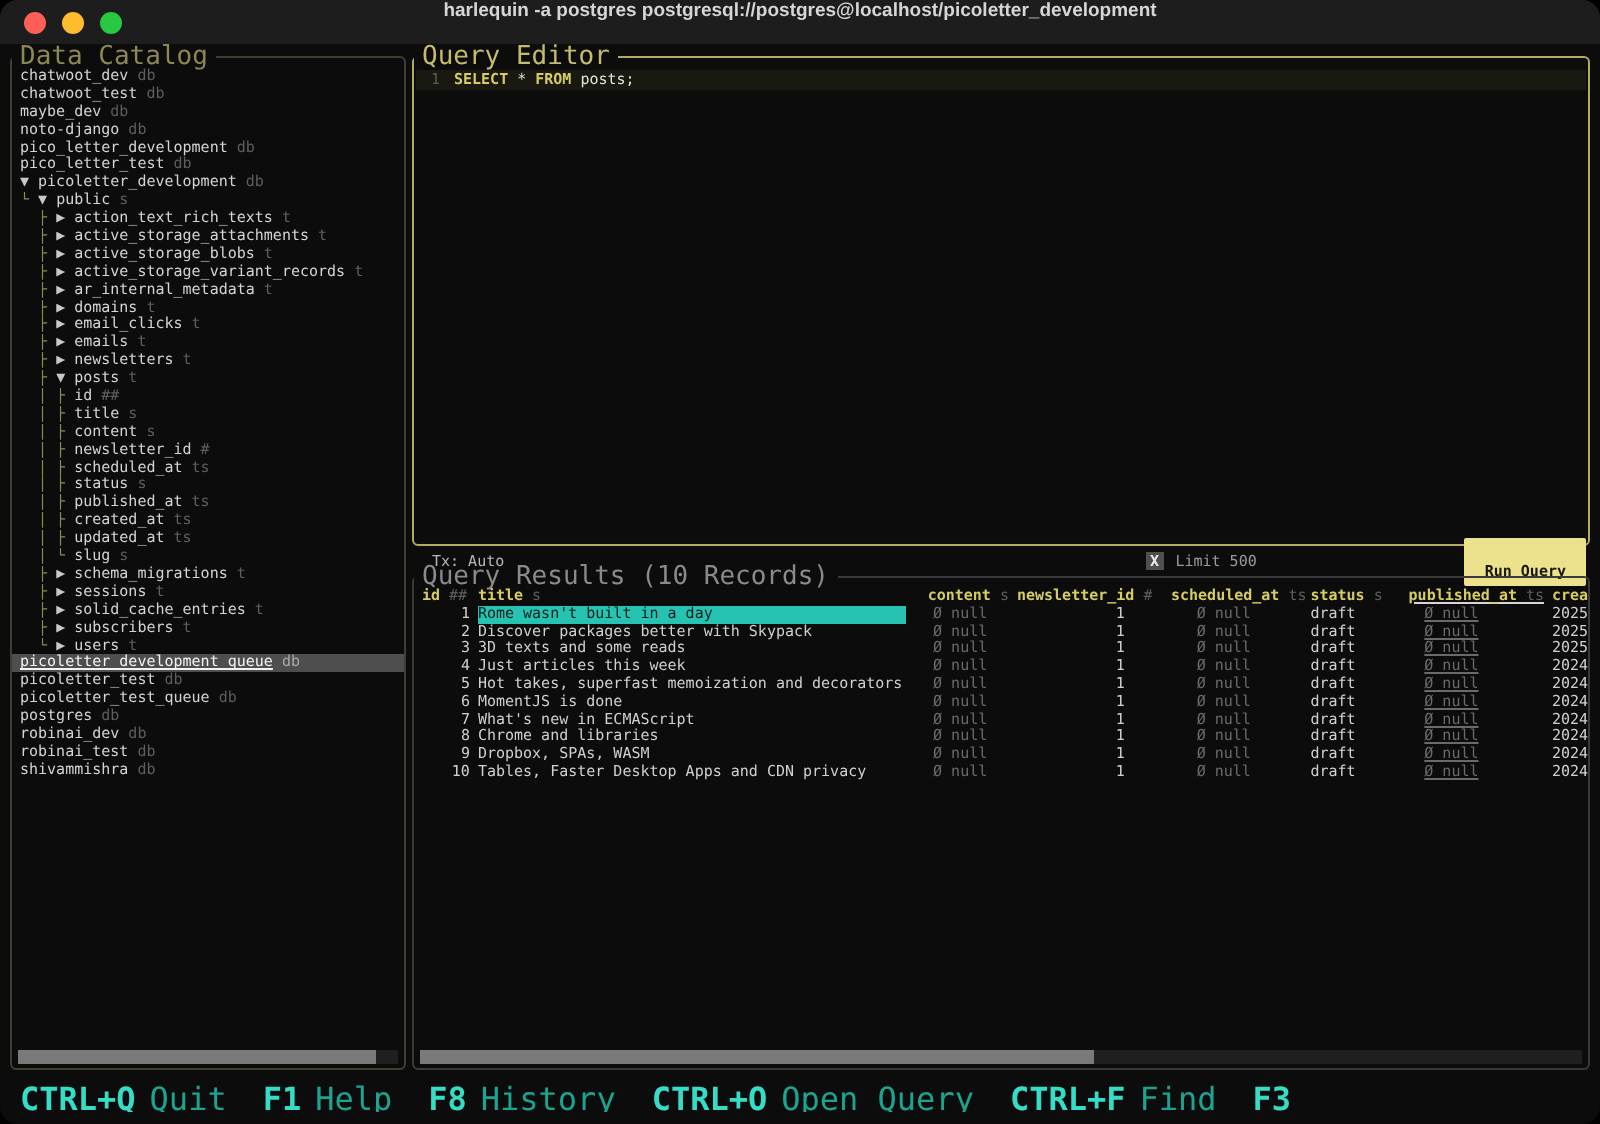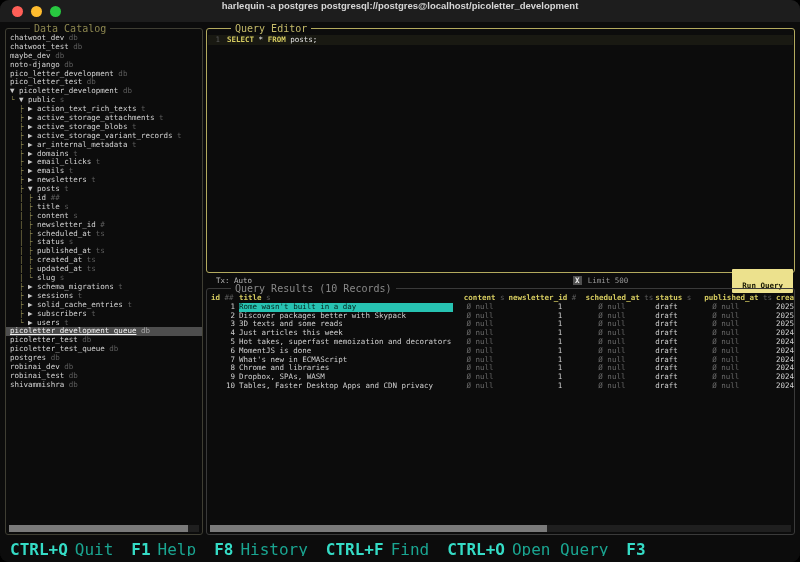--- a/index.html
+++ b/index.html
@@ -8,21 +8,21 @@
   .titlebar{position:relative;height:22px;background:#1d1d1d;border-bottom:4px solid #7dd3fc;}
   .traffic{position:absolute;left:12px;top:6px;display:flex;gap:8px;}
   .tl{width:11px;height:11px;border-radius:50%;display:inline-block;}
   .tl.red{background:var(--traffic-red,#ff5f57);}
   .tl.yellow{background:var(--traffic-yellow,#febc2e);}
   .tl.green{background:var(--traffic-green,#28c840);}
   .wtitle{position:absolute;left:0;right:0;top:0;height:22px;line-height:22px;text-align:center;color:#d6d6d6;font:bold 9.5px "Liberation Sans",sans-serif;}
   
   .app{position:absolute;left:0;right:0;top:22px;bottom:0;background:#0c0c0c;font-size:7.5px;color:#d6d6d6;}
   .panel{position:absolute;border:1px solid var(--panel-border-gray,#3d3d3d);border-radius:3px;}
-  .panel-title{position:absolute;top:-5px;left:24px;background:#0c0c0c;padding:0 4px;font-size:10px;line-height:9px;white-space:nowrap;}
+  .panel-title{position:absolute;top:-5px;left:0;background:#0c0c0c;padding:0 4px;font-size:13px;line-height:9px;white-space:nowrap;}
   
   .catalog{left:5px;top:6px;width:196px;height:505px;border-color:#3f3e33;}
   .catalog .panel-title{color:var(--tree-line-olive,#8d8750);}
   .tree{position:absolute;left:0;right:0;top:5px;bottom:12px;overflow:hidden;}
   .tree-row{height:8.9px;line-height:8.9px;white-space:pre;padding-left:4px;overflow:hidden;}
   .tree-row .prefix{color:var(--tree-line-olive,#8d8750);}
   .tree-row .arrow{color:#c9c9c9;}
   .tree-row .tname{color:#d4d4d4;}
   .tree-row .ttype{color:var(--type-gray,#5e5e5e);}
   .tree-row.selected{background:var(--selected-row-bg,#4e4e4e);}
@@ -47,21 +47,21 @@
   .results .panel-title{color:#8a8a8a;}
   .grid{position:absolute;left:0;right:0;top:5px;bottom:12px;overflow:hidden;}
   .result-row,.header-row{display:flex;height:8.8px;line-height:8.8px;white-space:pre;overflow:hidden;}
   .cell{display:inline-block;overflow:hidden;white-space:pre;}
   .c0{margin-left:4px;width:24px;text-align:right;}
   .c1{margin-left:4px;width:214px;}
   .c2{margin-left:8px;width:44px;padding-left:6px;box-sizing:border-box;}
   .c3{margin-left:4px;width:68px;text-align:right;padding-right:14px;box-sizing:border-box;}
   .c4{margin-left:9px;width:68px;padding-left:13px;box-sizing:border-box;}
   .c5{margin-left:2px;width:40px;}
-  .c6{margin-left:5px;width:72px;padding-left:12px;box-sizing:border-box;}
+  .c6{margin-left:5px;width:72px;padding-left:12px;box-sizing:border-box;text-decoration:underline;}
   .c7{margin-left:3px;width:19px;text-align:right;}
   .header-row .c0,.header-row .c3{text-align:left;padding:0;}
   .header-row .c2,.header-row .c4,.header-row .c6{padding-left:0;text-align:right;}
   .hname{color:var(--accent-yellow,#d6cc60);font-weight:bold;}
   .htype{color:var(--type-gray,#5e5e5e);}
   .result-row .cell{color:#d0d0d0;}
   .result-row .null-val{color:var(--null-gray,#6a6a6a);}
   .result-row .sel{background:var(--selection-teal,#27c3b2);color:#06211d;}
   
   .hscroll{position:absolute;left:3px;right:3px;bottom:2px;height:7px;background:#1f1f1f;}
@@ -171,17 +171,17 @@
         <div class="thumb" style="width:58%"></div>
       </div>
     </div>
 
   </div>
 
   <div class="footer" id="footer">
       <span class="fs"><span class="fkey">CTRL+Q</span><span class="flabel">Quit</span></span>
       <span class="fs"><span class="fkey">F1</span><span class="flabel">Help</span></span>
       <span class="fs"><span class="fkey">F8</span><span class="flabel">History</span></span>
+      <span class="fs"><span class="fkey">CTRL+O</span><span class="flabel">Open Query</span></span>
       <span class="fs"><span class="fkey">CTRL+F</span><span class="flabel">Find</span></span>
-      <span class="fs"><span class="fkey">CTRL+O</span><span class="flabel">Open Query</span></span>
       <span class="fs"><span class="fkey">F3</span></span>
     </div>
 </div>
 
 </body></html>

